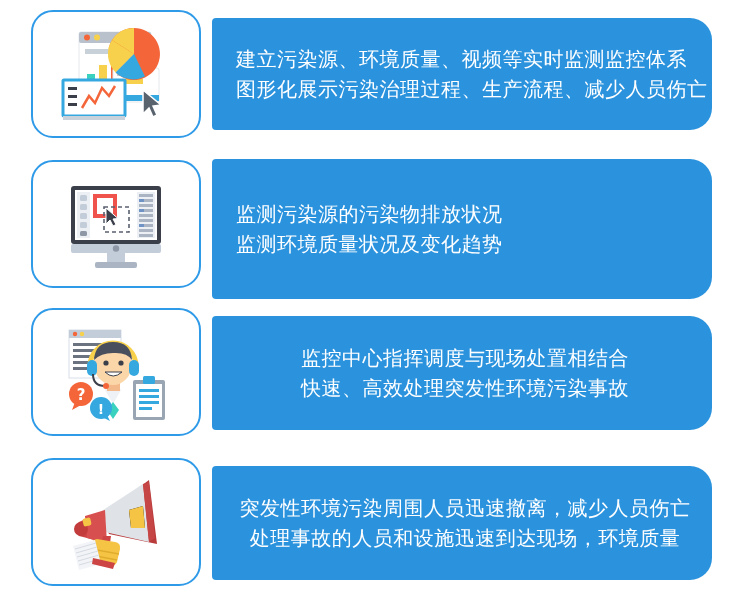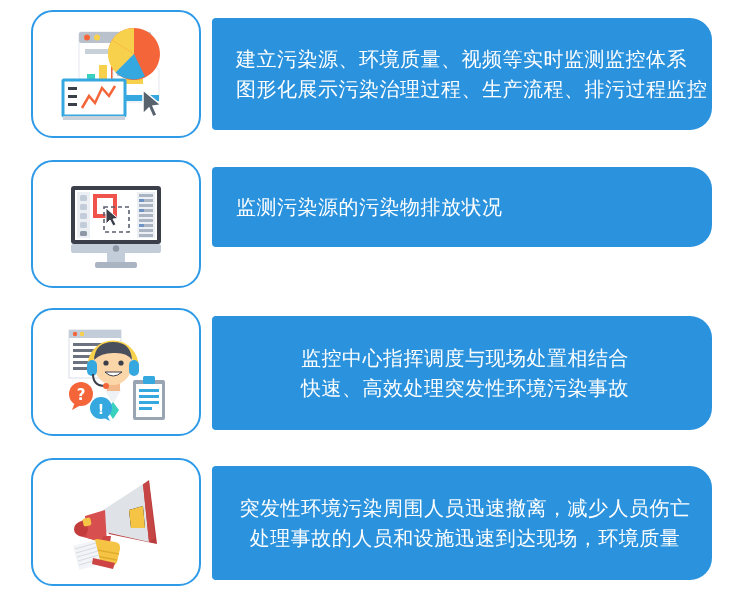--- a/index.html
+++ b/index.html
@@ -72,21 +72,21 @@
     white-space: nowrap;
   }
 
   
   #row-1 { top: 0; height: 148px; }
   #row-1 .icon-card { top: 10px; }
   #row-1 .text-panel { top: 18px; height: 112px; }
 
   #row-2 { top: 148px; height: 150px; }
   #row-2 .icon-card { top: 12px; }
-  #row-2 .text-panel { top: 19px; height: 80px; }
+  #row-2 .text-panel { top: 11px; height: 140px; }
 
   #row-3 { top: 298px; height: 150px; }
   #row-3 .icon-card { top: 10px; }
   #row-3 .text-panel { top: 18px; height: 114px; text-align: center; }
 
   #row-4 { top: 448px; height: 149px; }
   #row-4 .icon-card { top: 10px; }
   #row-4 .text-panel { top: 18px; height: 114px; text-align: center; }
 </style>
 </head>
@@ -129,21 +129,21 @@
           <polyline points="25,84 32,72 38,79 45,64 52,72 58,62" fill="none" stroke="#f4663a" stroke-width="2.5"></polyline>
           <rect x="6" y="92" width="62" height="4" fill="#c9d2da"></rect>
 
           <path d="M86 66 L86 90 L92 84 L96 93 L100 91 L96 82 L104 81 Z" fill="#59636e" stroke="#ffffff" stroke-width="1.5"></path>
         </svg>
       </div>
     </div>
 
     <div class="text-panel">
       <div class="line">建立污染源、环境质量、视频等实时监测监控体系</div>
-      <div class="line">图形化展示污染治理过程、生产流程、排污过程监控</div>
+      <div class="line">图形化展示污染治理过程、生产流程、减少人员伤亡</div>
     </div>
   </div>
 
   <div class="row" id="row-2">
 
     <div class="icon-card">
       <div class="icon-wrap">
         <svg viewBox="0 0 118 100" xmlns="http://www.w3.org/2000/svg">
 
           <rect x="14" y="12" width="90" height="58" rx="3" fill="#3b3f4a"></rect>
@@ -183,20 +183,21 @@
           <rect x="14" y="70" width="90" height="9" rx="2" fill="#c3ccd9"></rect>
           <circle cx="59" cy="74.5" r="3.2" fill="#8d97a6"></circle>
           <rect x="50" y="79" width="18" height="10" fill="#c3ccd9"></rect>
           <rect x="38" y="88" width="42" height="6" rx="2" fill="#aab4c2"></rect>
         </svg>
       </div>
     </div>
 
     <div class="text-panel">
       <div class="line">监测污染源的污染物排放状况</div>
+      <div class="line">监测环境质量状况及变化趋势</div>
     </div>
   </div>
 
   <div class="row" id="row-3">
 
     <div class="icon-card">
       <div class="icon-wrap">
         <svg viewBox="0 0 118 100" xmlns="http://www.w3.org/2000/svg">
 
           <rect x="12" y="8" width="52" height="48" fill="#ffffff" stroke="#d8dee6" stroke-width="1"></rect>

